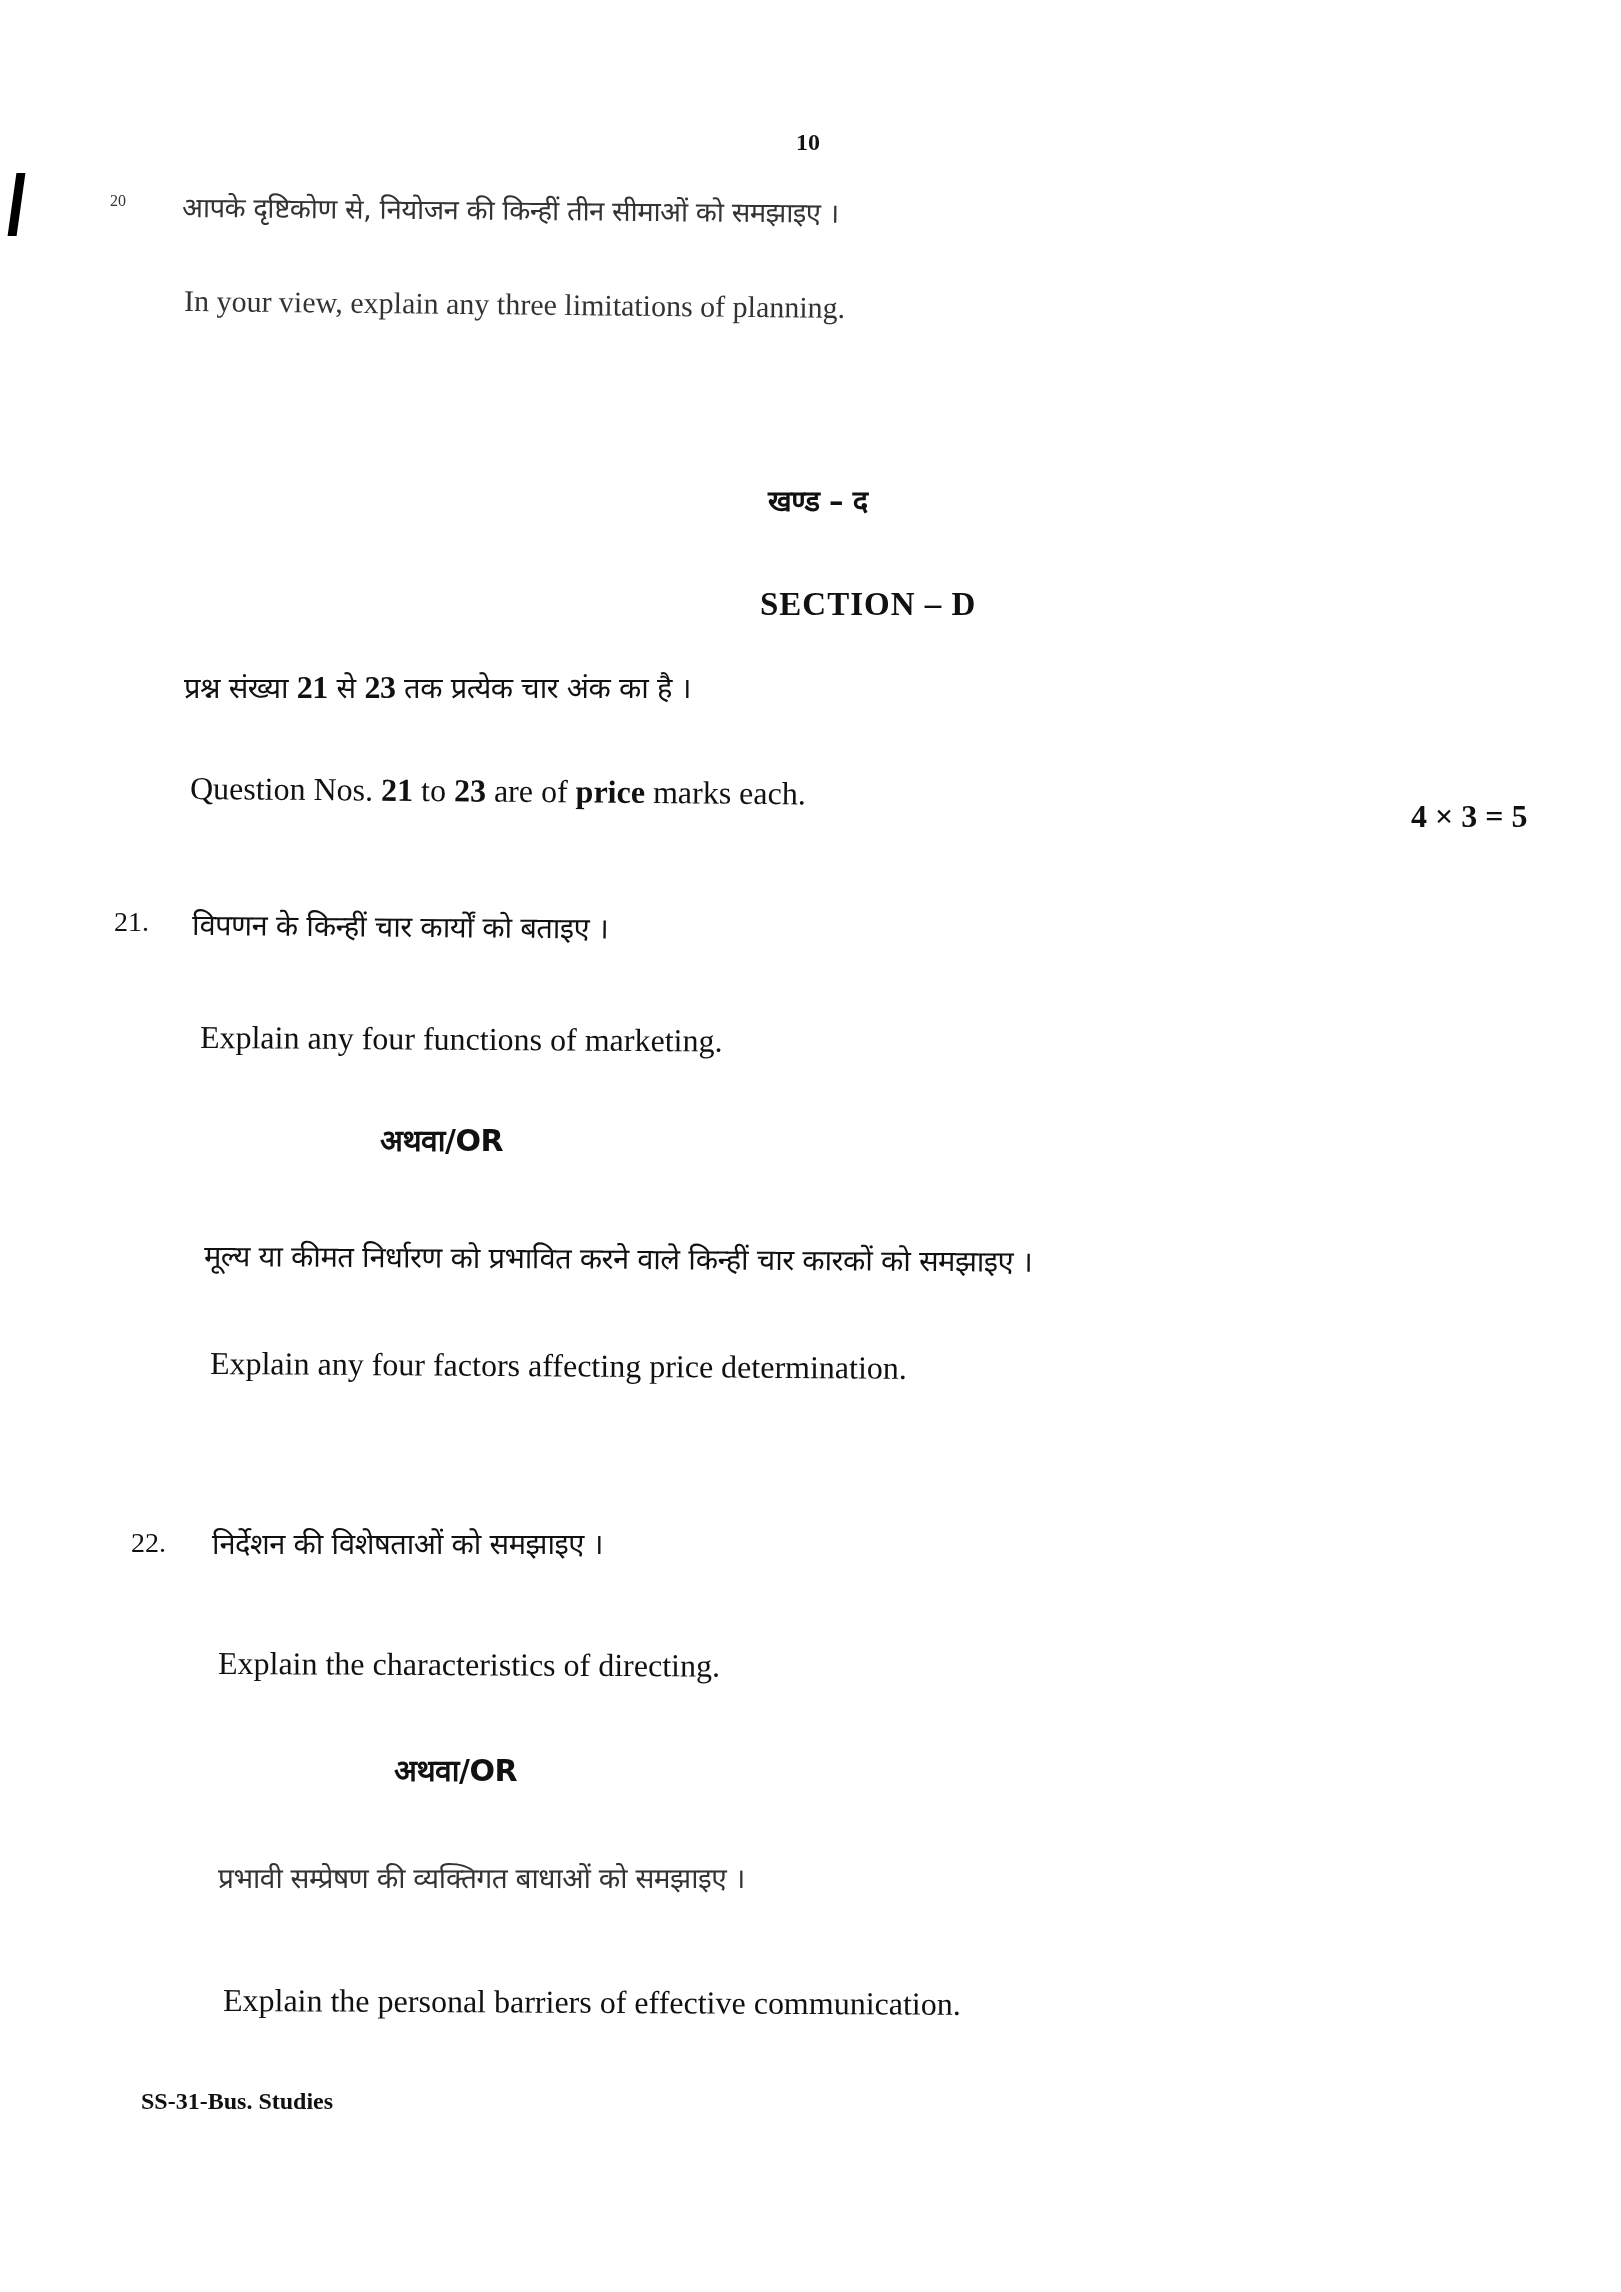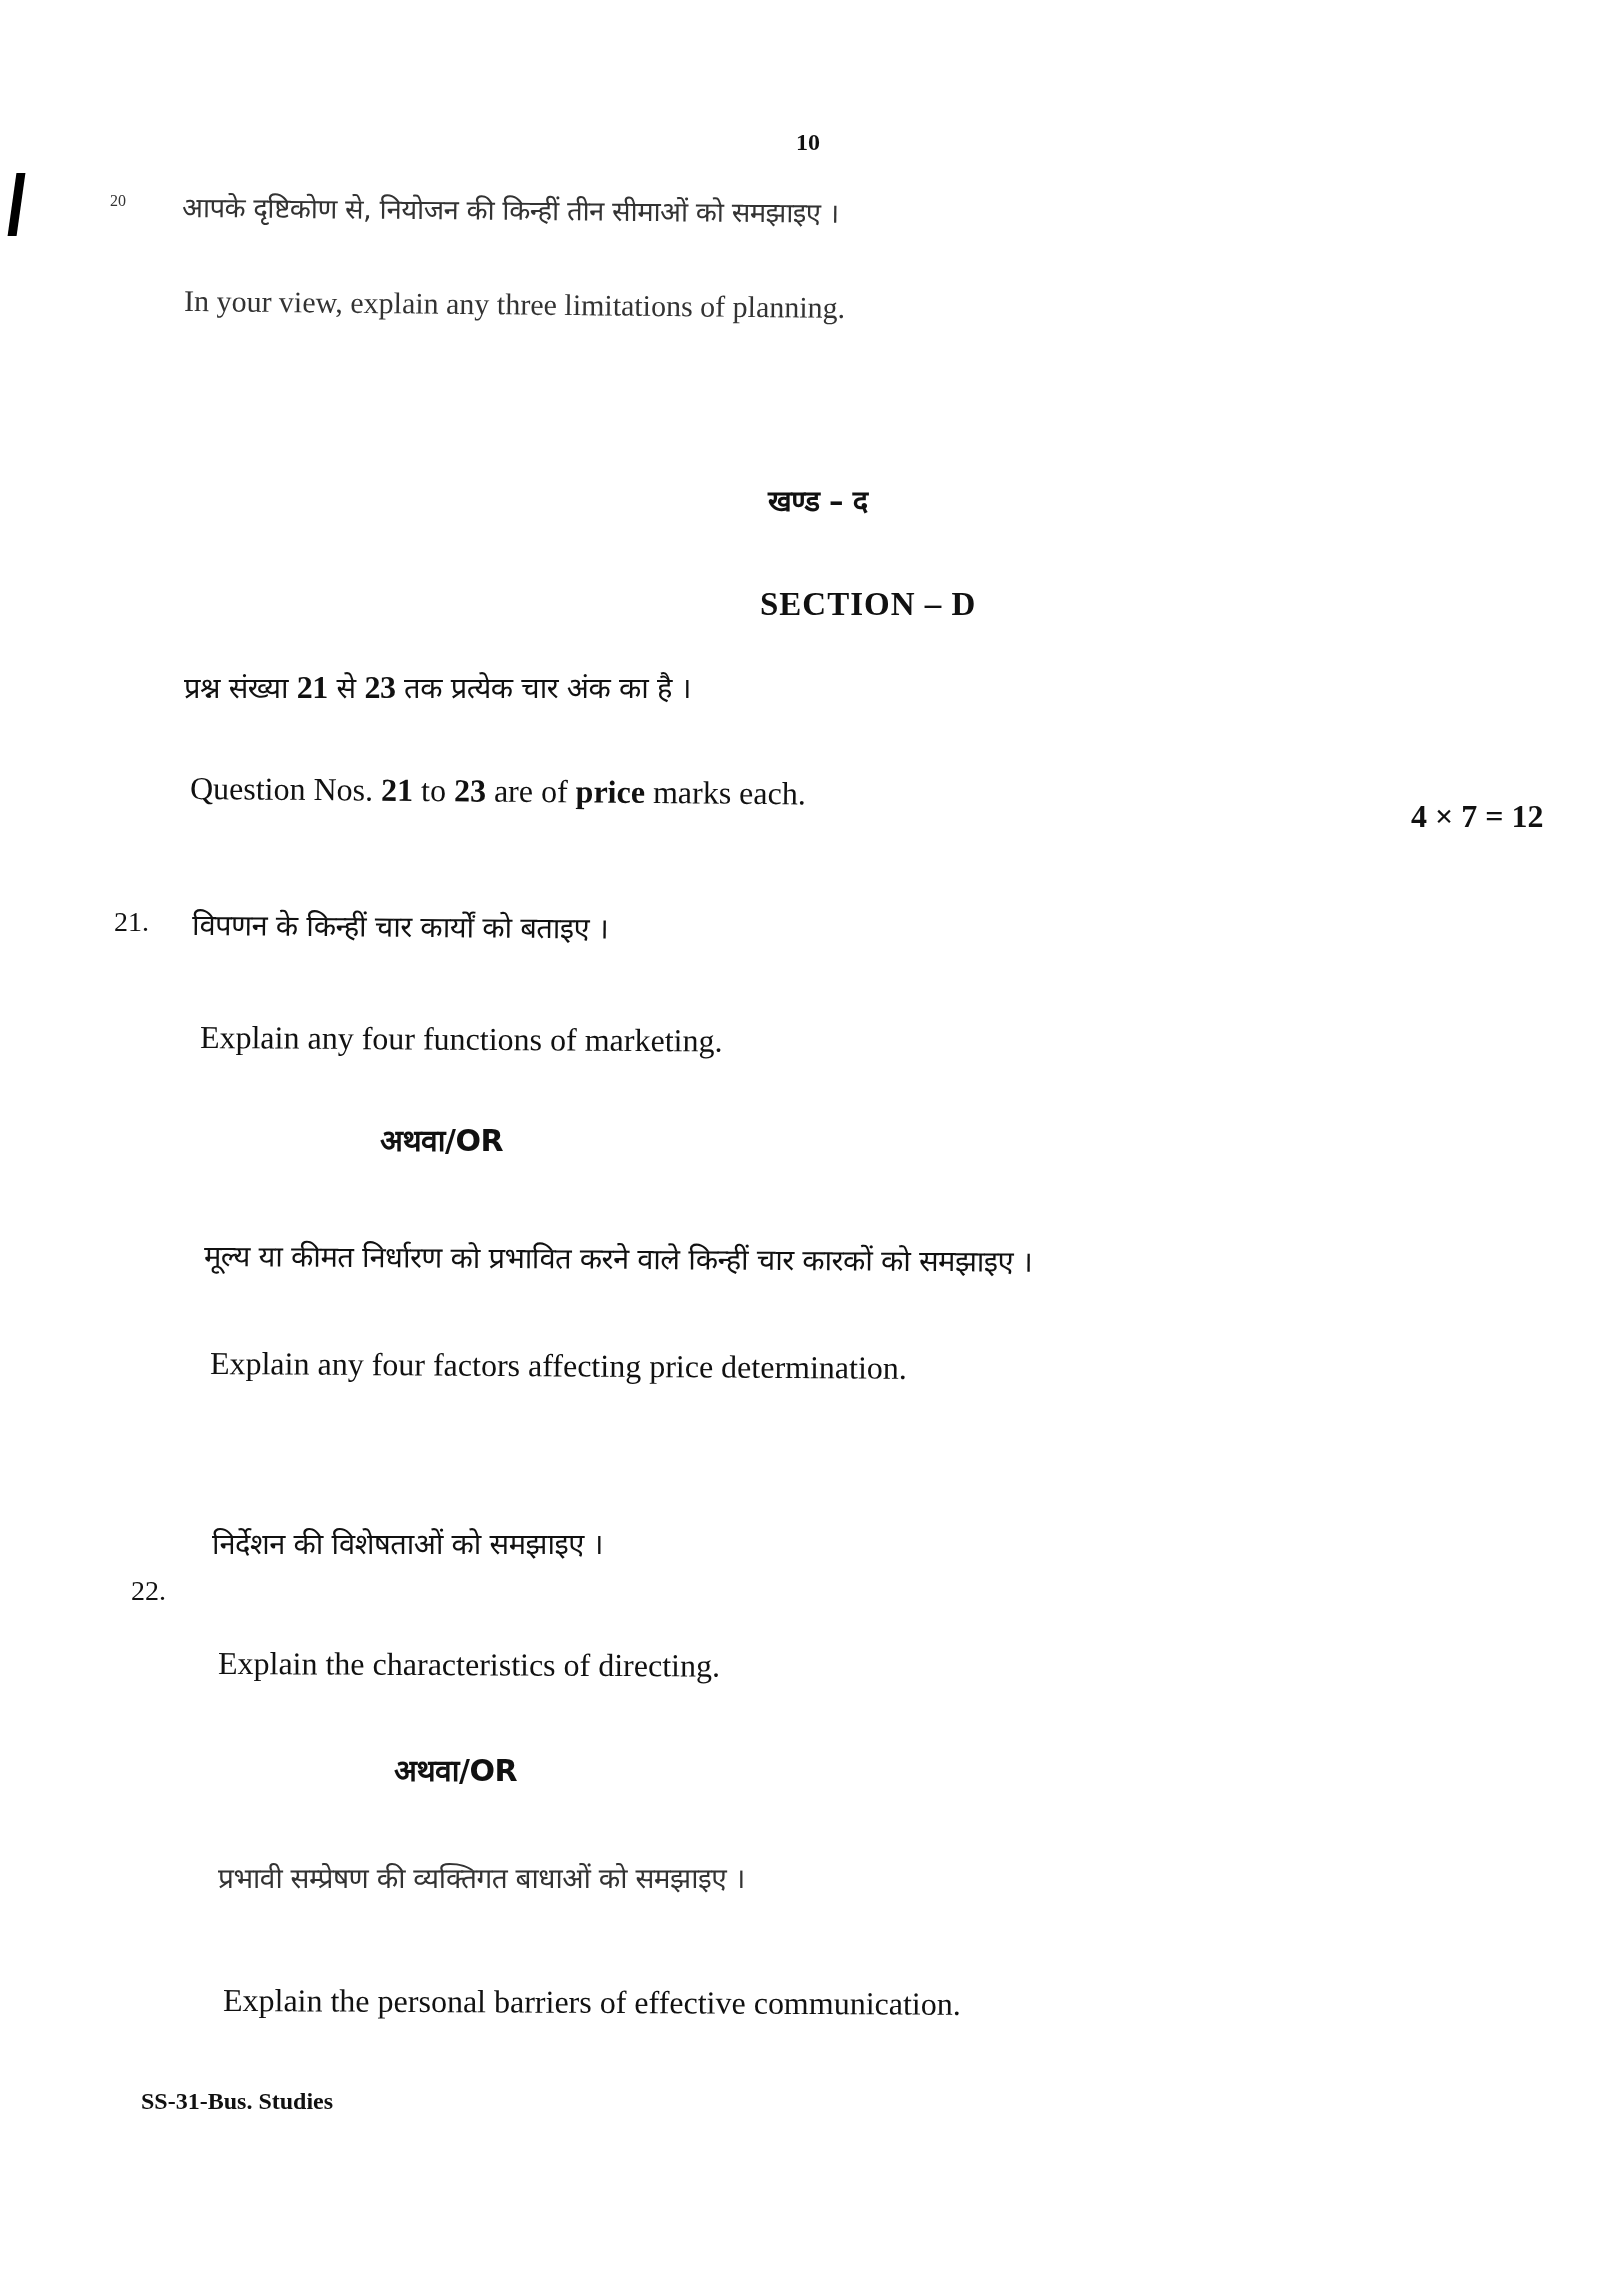--- a/index.html
+++ b/index.html
@@ -35,33 +35,33 @@
 <div class="abs en bold" style="left:760px; top:586px; font-size:33px; letter-spacing:1px;">SECTION – D</div>
 
 <div class="abs hi" style="left:184px; top:667px; font-size:29px;">
   <span>प्रश्न संख्या </span><b style="font-family:'Liberation Serif',serif;font-size:32px;">21</b><span> से </span><b style="font-family:'Liberation Serif',serif;font-size:32px;">23</b><span> तक प्रत्येक चार अंक का है ।</span>
 </div>
 
 <div class="abs en" style="left:190px; top:770px; font-size:32px; transform:rotate(0.5deg); transform-origin:left;">
   <span>Question Nos. </span><b>21</b><span> to </span><b>23</b><span> are of </span><b>price</b><span> marks each.</span>
 </div>
 
-<div class="abs en bold" style="left:1411px; top:798px; font-size:32px;">4 × 7 = 12</div>
+<div class="abs en bold" style="left:1411px; top:798px; font-size:32px;">4 × 3 = 5</div>
 
 <div>
   <div class="abs qnum" style="left:114px; top:906px;">21.</div>
   <div class="abs hi" style="left:192px; top:904px; transform:rotate(0.5deg); transform-origin:left;">विपणन के किन्हीं चार कार्यों को बताइए ।</div>
   <div class="abs en" style="left:200px; top:1019px; transform:rotate(0.4deg); transform-origin:left;">Explain any four functions of marketing.</div>
   <div class="abs hi bold" style="left:380px; top:1119px; font-size:30px;">अथवा/OR</div>
   <div class="abs hi" style="left:204px; top:1235px; font-size:29px; transform:rotate(0.4deg); transform-origin:left;">मूल्य या कीमत निर्धारण को प्रभावित करने वाले किन्हीं चार कारकों को समझाइए ।</div>
   <div class="abs en" style="left:210px; top:1345px; transform:rotate(0.4deg); transform-origin:left;">Explain any four factors affecting price determination.</div>
 </div>
 
 <div>
-  <div class="abs qnum" style="left:131px; top:1575px;">22.</div>
+  <div class="abs qnum" style="left:131px; top:1527px;">22.</div>
   <div class="abs hi" style="left:212px; top:1523px;">निर्देशन की विशेषताओं को समझाइए ।</div>
   <div class="abs en" style="left:218px; top:1645px; transform:rotate(0.3deg); transform-origin:left;">Explain the characteristics of directing.</div>
   <div class="abs hi bold" style="left:394px; top:1749px; font-size:30px;">अथवा/OR</div>
   <div class="abs hi faint" style="left:218px; top:1858px; font-size:28px;">प्रभावी सम्प्रेषण की व्यक्तिगत बाधाओं को समझाइए ।</div>
   <div class="abs en" style="left:223px; top:1982px; transform:rotate(0.3deg); transform-origin:left;">Explain the personal barriers of effective communication.</div>
 </div>
 
 <div class="abs en bold" style="left:141px; top:2088px; font-size:24px;">SS-31-Bus. Studies</div>
 
 

